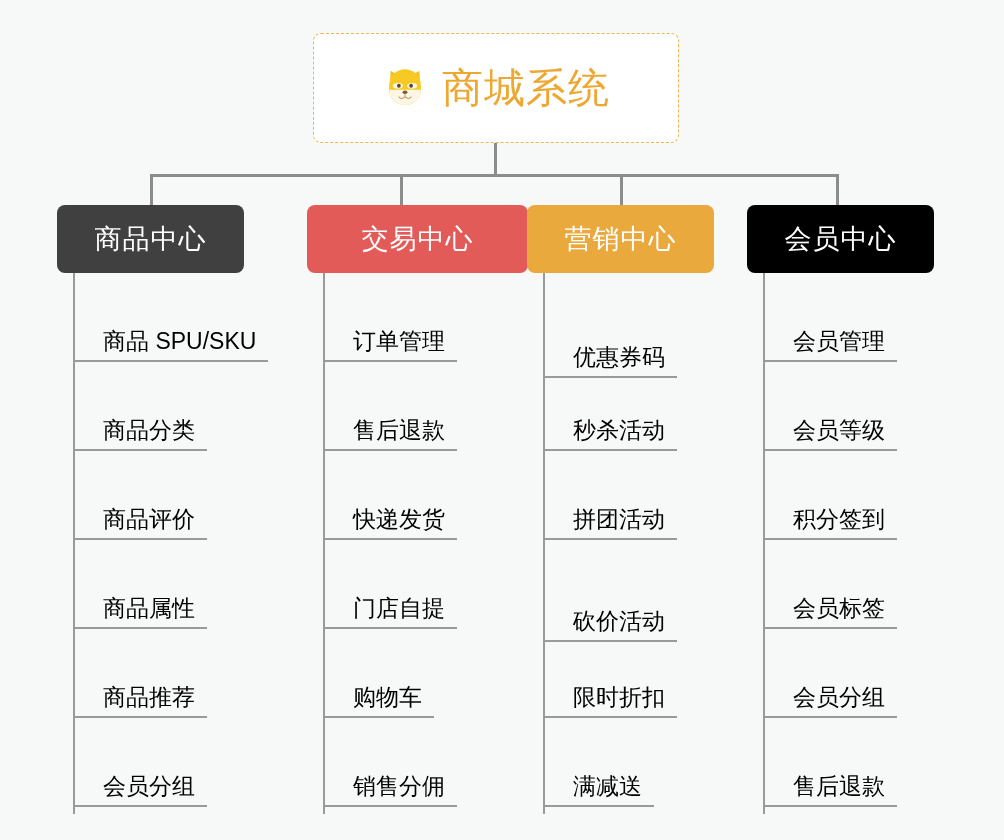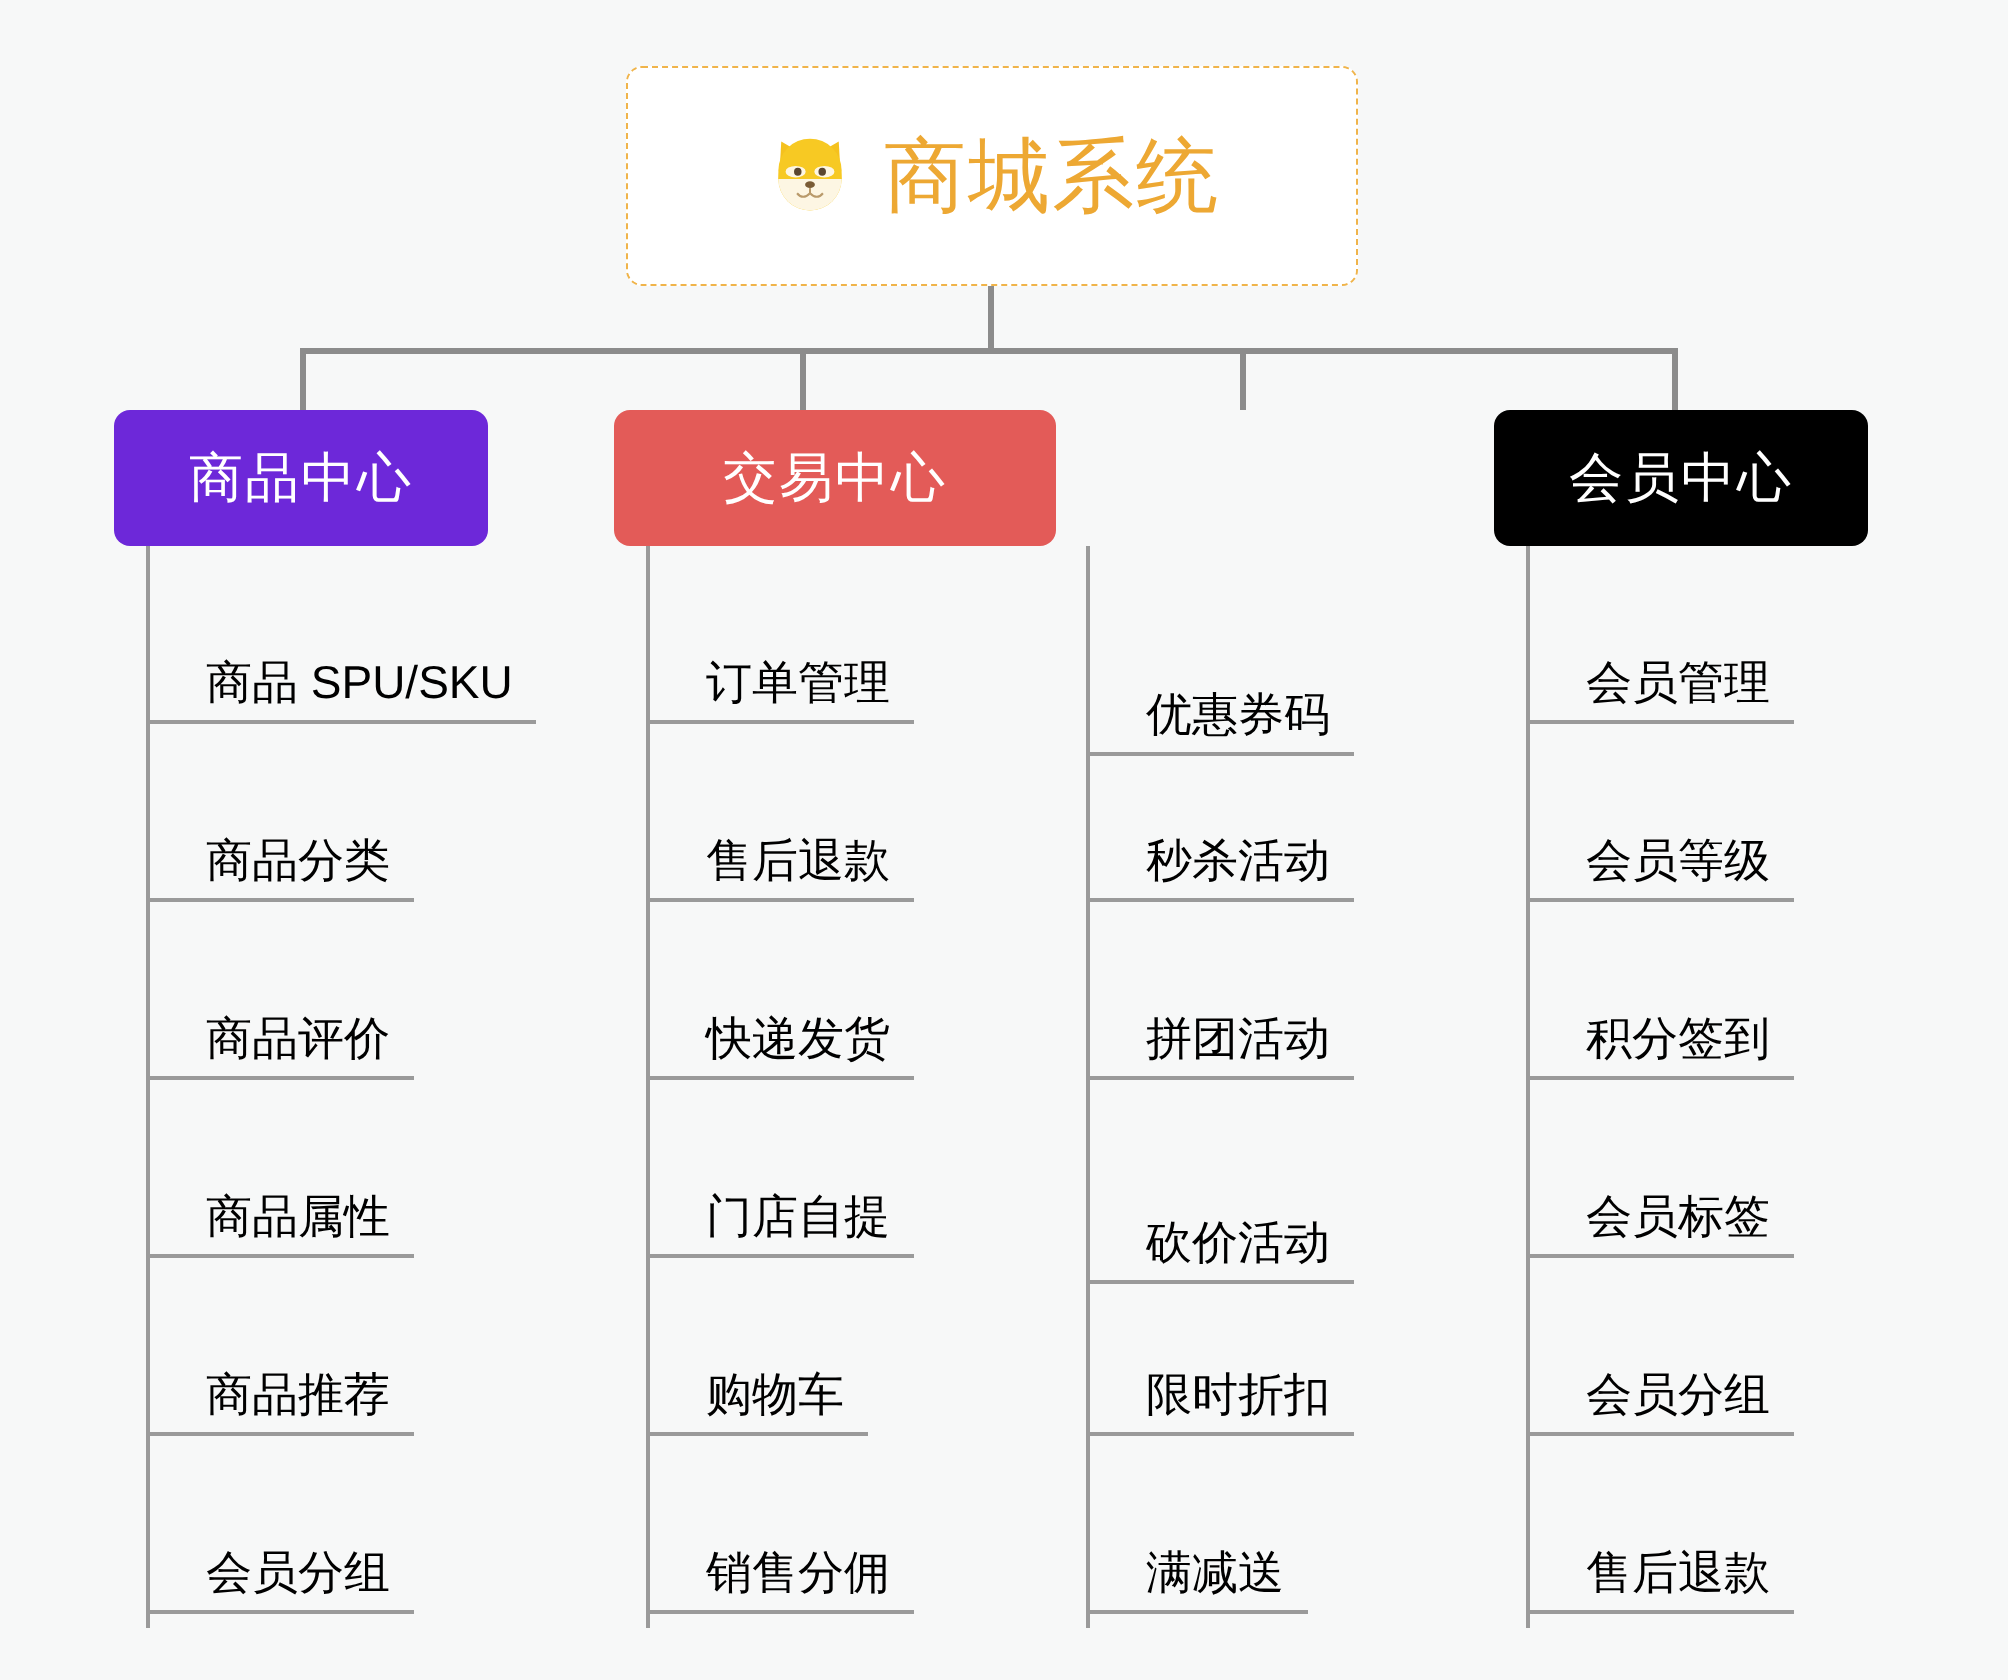--- a/index.html
+++ b/index.html
@@ -155,21 +155,21 @@
     <span class="root-title">商城系统</span>
   </div>
 
   <div class="conn conn-root-stem"></div>
   <div class="conn conn-hbar"></div>
   <div class="conn conn-drop" style="left:150px"></div>
   <div class="conn conn-drop" style="left:400px"></div>
   <div class="conn conn-drop" style="left:620px"></div>
   <div class="conn conn-drop" style="left:836px"></div>
 
-  <div class="branch" style="left:57px;width:187px;background:#6d28d9">
+  <div class="branch" style="left:57px;width:187px;background:#404040">
     <span class="branch-label">商品中心</span>
   </div>
   <div class="leaf-column" style="left:73px">
     <div class="leaf-spine" style="height:541px"></div>
     <div class="leaf-item" style="top:0px">
         <span class="leaf-underline"><span class="leaf-label">商品 SPU/SKU</span></span>
       </div>
     <div class="leaf-item" style="top:89px">
         <span class="leaf-underline"><span class="leaf-label">商品分类</span></span>
       </div>
@@ -205,20 +205,23 @@
         <span class="leaf-underline"><span class="leaf-label">门店自提</span></span>
       </div>
     <div class="leaf-item" style="top:356px">
         <span class="leaf-underline"><span class="leaf-label">购物车</span></span>
       </div>
     <div class="leaf-item" style="top:445px">
         <span class="leaf-underline"><span class="leaf-label">销售分佣</span></span>
       </div>
   </div>
 
+  <div class="branch" style="left:527px;width:187px;background:#eaa93d">
+    <span class="branch-label">营销中心</span>
+  </div>
   <div class="leaf-column" style="left:543px">
     <div class="leaf-spine" style="height:541px"></div>
     <div class="leaf-item" style="top:16px">
         <span class="leaf-underline"><span class="leaf-label">优惠券码</span></span>
       </div>
     <div class="leaf-item" style="top:89px">
         <span class="leaf-underline"><span class="leaf-label">秒杀活动</span></span>
       </div>
     <div class="leaf-item" style="top:178px">
         <span class="leaf-underline"><span class="leaf-label">拼团活动</span></span>

